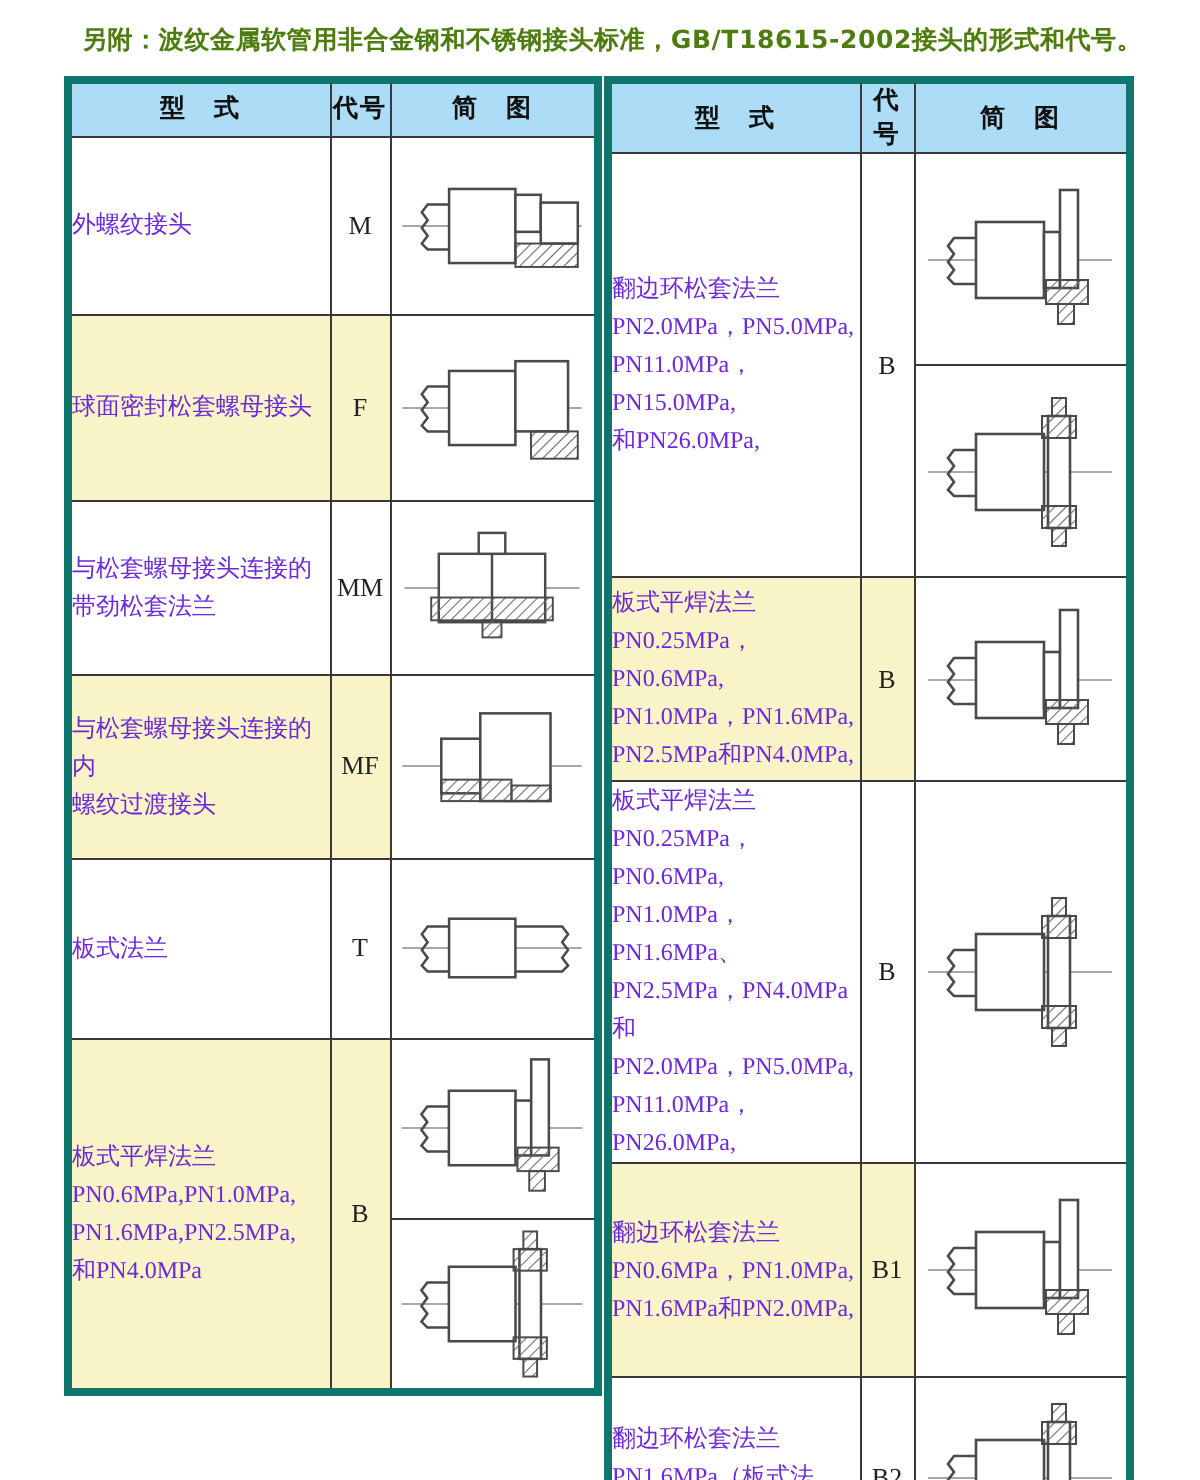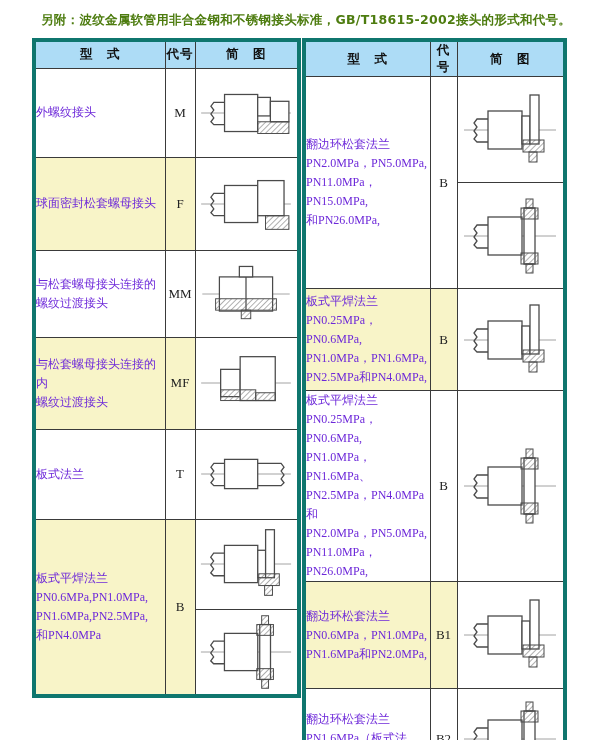--- a/index.html
+++ b/index.html
@@ -119,21 +119,21 @@
       <td class="ty hl">球面密封松套螺母接头</td>
       <td class="co hl">F</td>
       <td class="dg">
         <svg class="dsvg" width="98" height="78" viewBox="0 0 100 80">
               <use href="#sym-loose-nut"></use>
             </svg>
       </td>
     </tr>
     <tr style="height:87px">
       <td class="ty">与松套螺母接头连接的
-螺纹过渡接头</td>
+带劲松套法兰</td>
       <td class="co">MM</td>
       <td class="dg">
         <svg class="dsvg" width="98" height="76" viewBox="0 0 100 80">
               <use href="#sym-nipple"></use>
             </svg>
       </td>
     </tr>
     <tr style="height:92px">
       <td class="ty hl">与松套螺母接头连接的内
 螺纹过渡接头</td>

